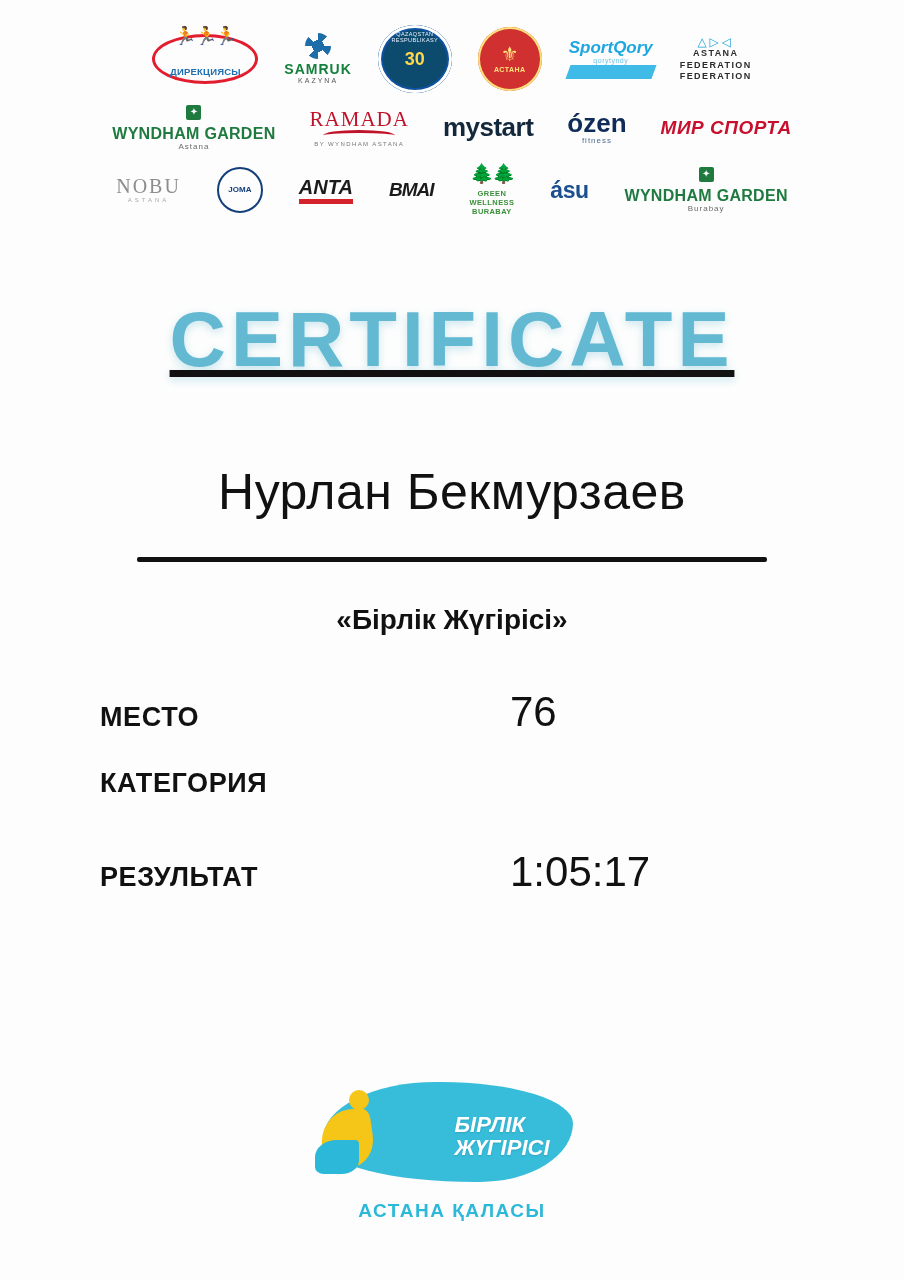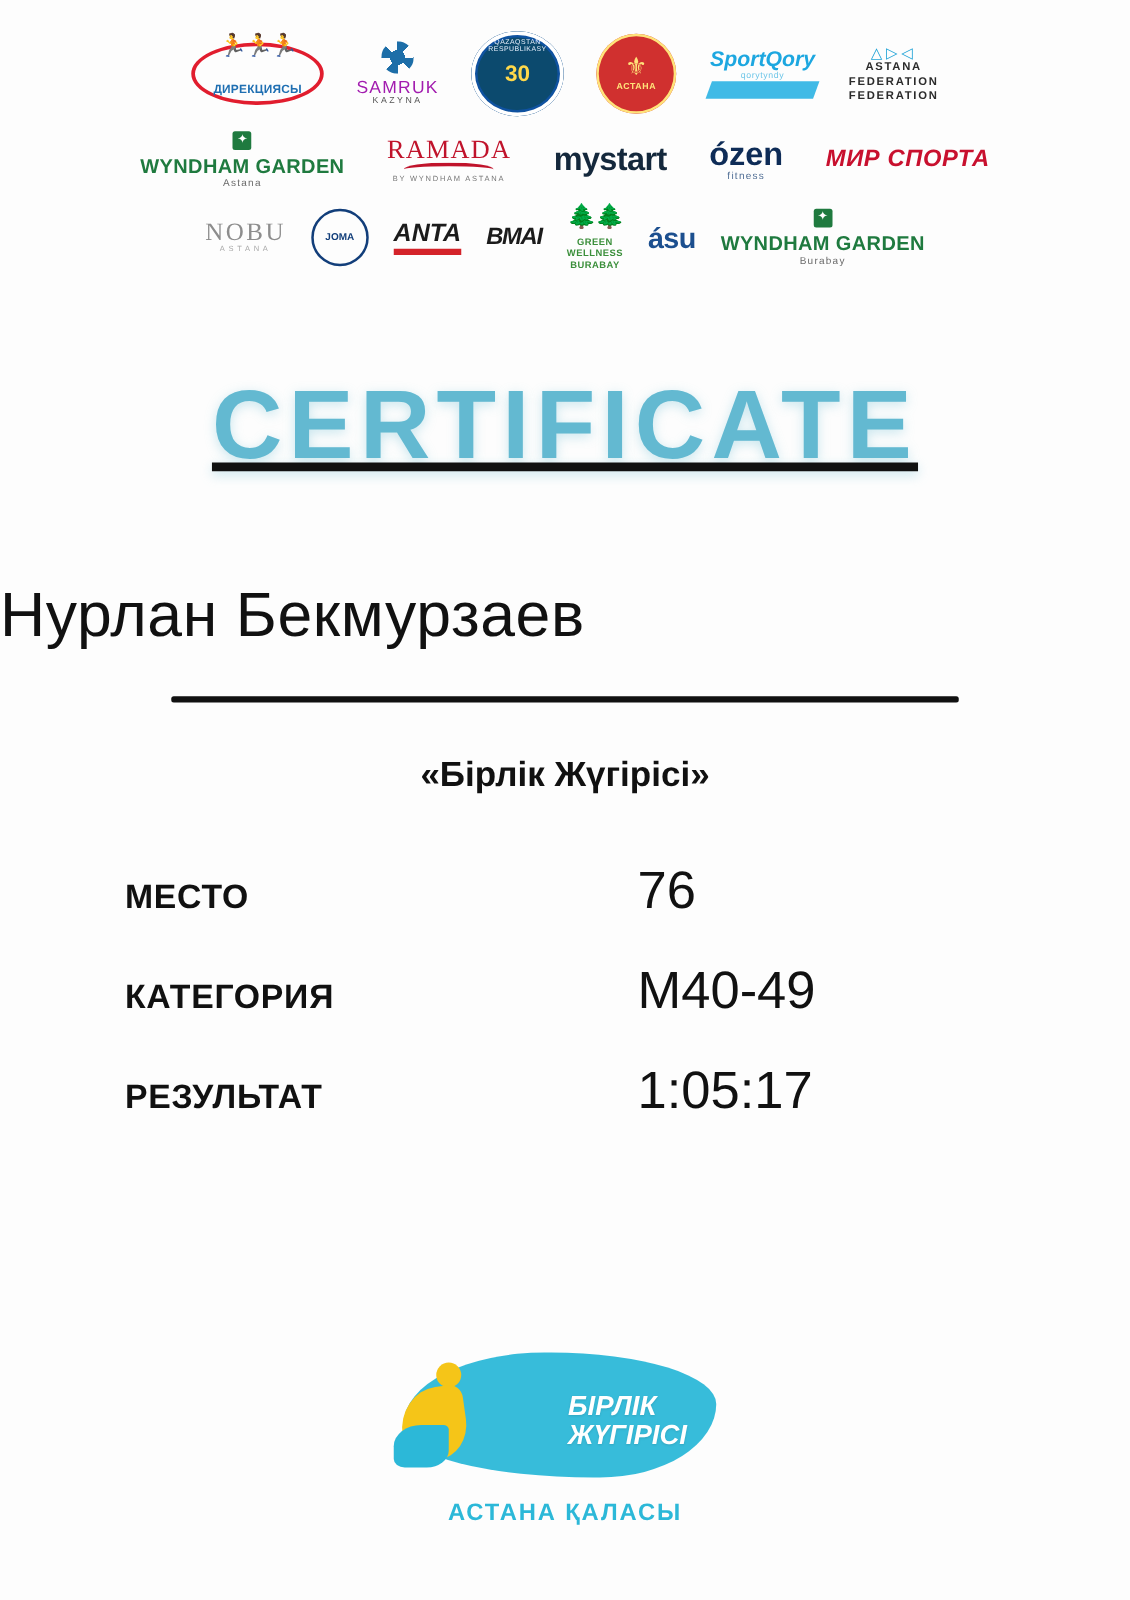--- a/index.html
+++ b/index.html
@@ -29,21 +29,21 @@
     padding-top: 22px;
   }
   .logo-row {
     display: flex;
     align-items: center;
     justify-content: center;
     gap: 26px;
   }
   .logo-row.row1 { height: 74px; }
   .logo-row.row2 { height: 52px; margin-top: 6px; gap: 34px;}
-  .logo-row.row3 { height: 52px; margin-top: 10px; gap: 20px;}
+  .logo-row.row3 { height: 52px; margin-top: 10px; gap: 36px;}
 
   .logo {
     display: flex;
     flex-direction: column;
     align-items: center;
     justify-content: center;
     line-height: 1.05;
     text-align: center;
   }
 
@@ -74,21 +74,21 @@
   }
 
   .lg-samruk .mark {
     width: 26px; height: 26px;
     margin: 0 auto 3px;
     background:
       radial-gradient(circle at 50% 50%, #1d6ea8 0 6px, transparent 6px),
       conic-gradient(from 0deg, #1d6ea8 0 12%, transparent 12% 25%, #1d6ea8 25% 37%, transparent 37% 50%, #1d6ea8 50% 62%, transparent 62% 75%, #1d6ea8 75% 87%, transparent 87%);
     border-radius: 50%;
   }
-  .lg-samruk .t1 { font-size: 14px; font-weight: normal; color: #a21caf; letter-spacing: 1px;}
+  .lg-samruk .t1 { font-size: 14px; font-weight: bold; color: #15803d; letter-spacing: 1px;}
   .lg-samruk .t2 { font-size: 7px; color: #555; letter-spacing: 2px;}
 
   .lg-emblem30 {
     width: 74px; height: 68px;
     border-radius: 50%;
     background: #0c4a6e;
     display: flex; align-items: center; justify-content: center;
     color: #fff;
     position: relative;
     box-shadow: inset 0 0 0 3px #ffffff, inset 0 0 0 5px #0f52a0;
@@ -175,21 +175,21 @@
   .cert-title {
     font-size: 78px;
     font-weight: bold;
     letter-spacing: 5px;
     color: #63b9d1;
     text-shadow: 0 3px 9px rgba(99,185,209,0.35);
   }
 
   .recipient {
     margin-top: 78px;
-    text-align: left;
+    text-align: center;
     font-size: 50px;
     color: #111;
     letter-spacing: .5px;
   }
 
   .rule {
     width: 630px;
     height: 5px;
     background: #111;
     margin: 36px auto 0;
@@ -417,21 +417,20 @@
 
   <div class="event">«Бірлік Жүгірісі»</div>
 
   <div class="results">
     <div class="res-row">
       <div class="res-label">МЕСТО</div>
       <div class="res-value">76</div>
     </div>
     <div class="res-row">
       <div class="res-label">КАТЕГОРИЯ</div>
-      <div class="res-value">M40-49</div>
     </div>
     <div class="res-row">
       <div class="res-label">РЕЗУЛЬТАТ</div>
       <div class="res-value">1:05:17</div>
     </div>
   </div>
 
   <div class="emblem">
     <div class="map">
       <div class="map-shape"></div>

